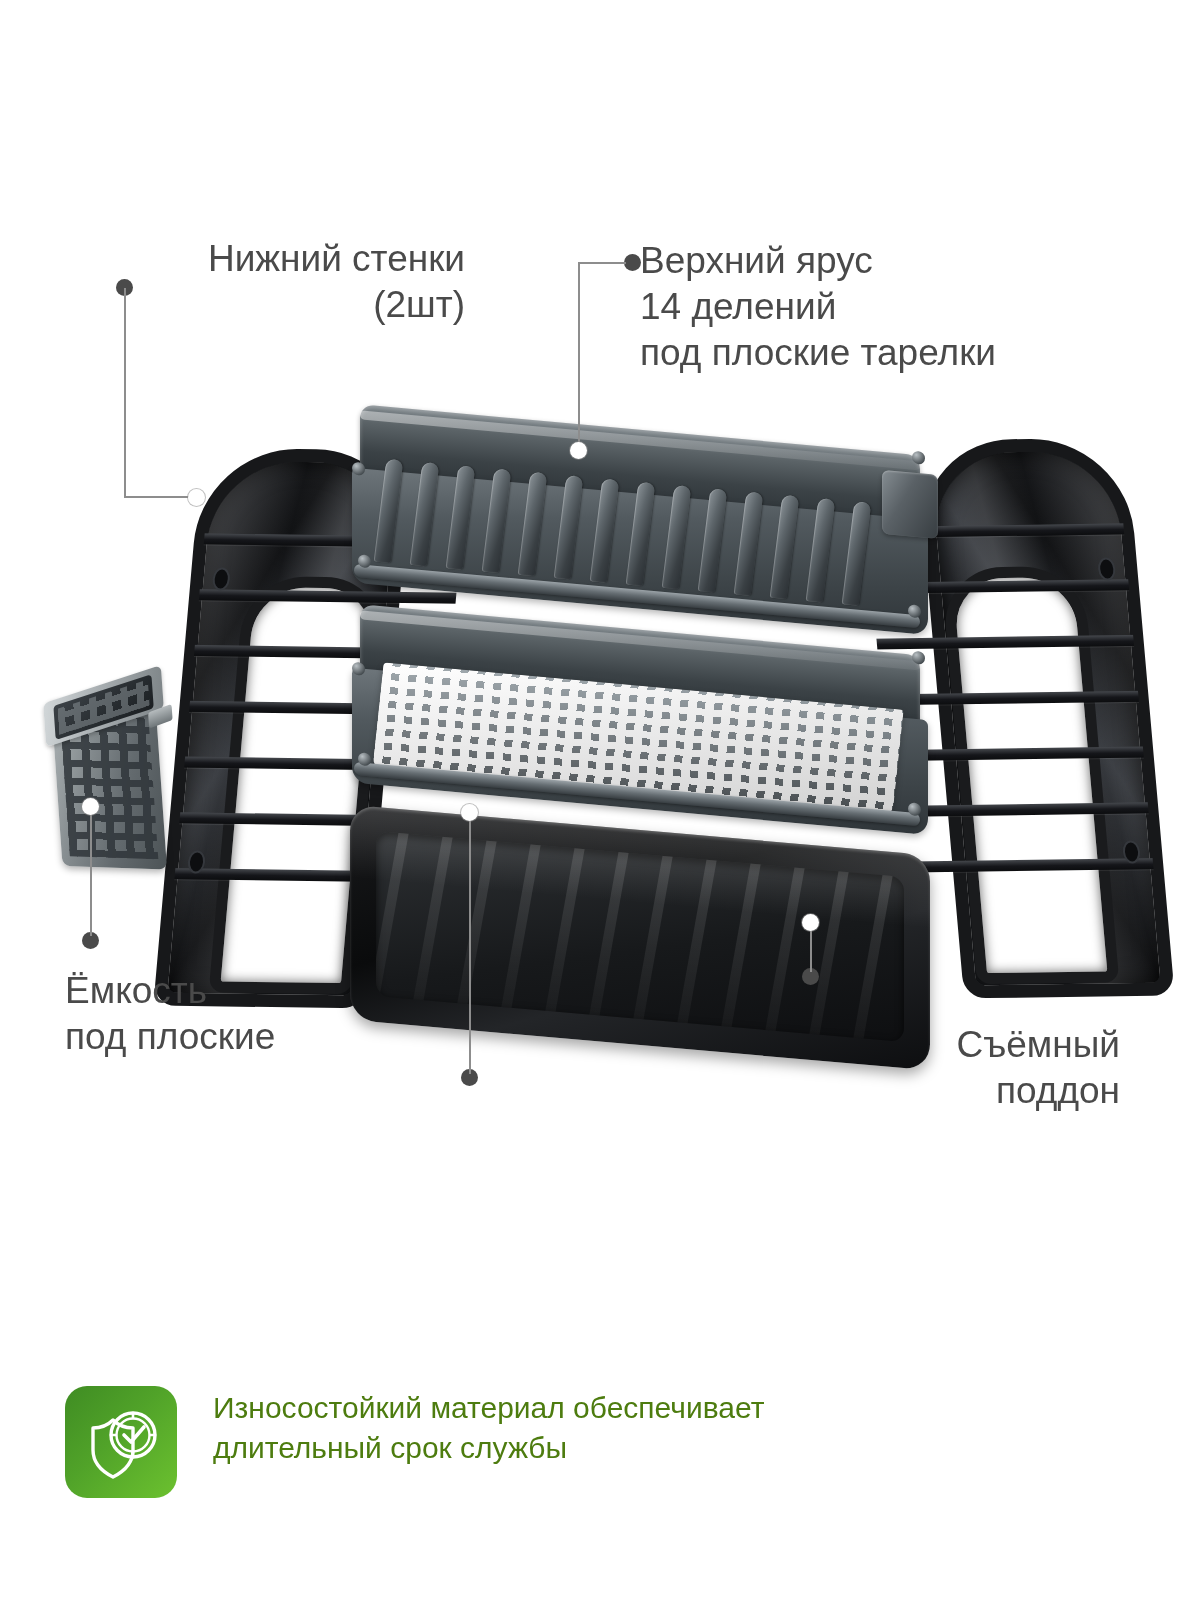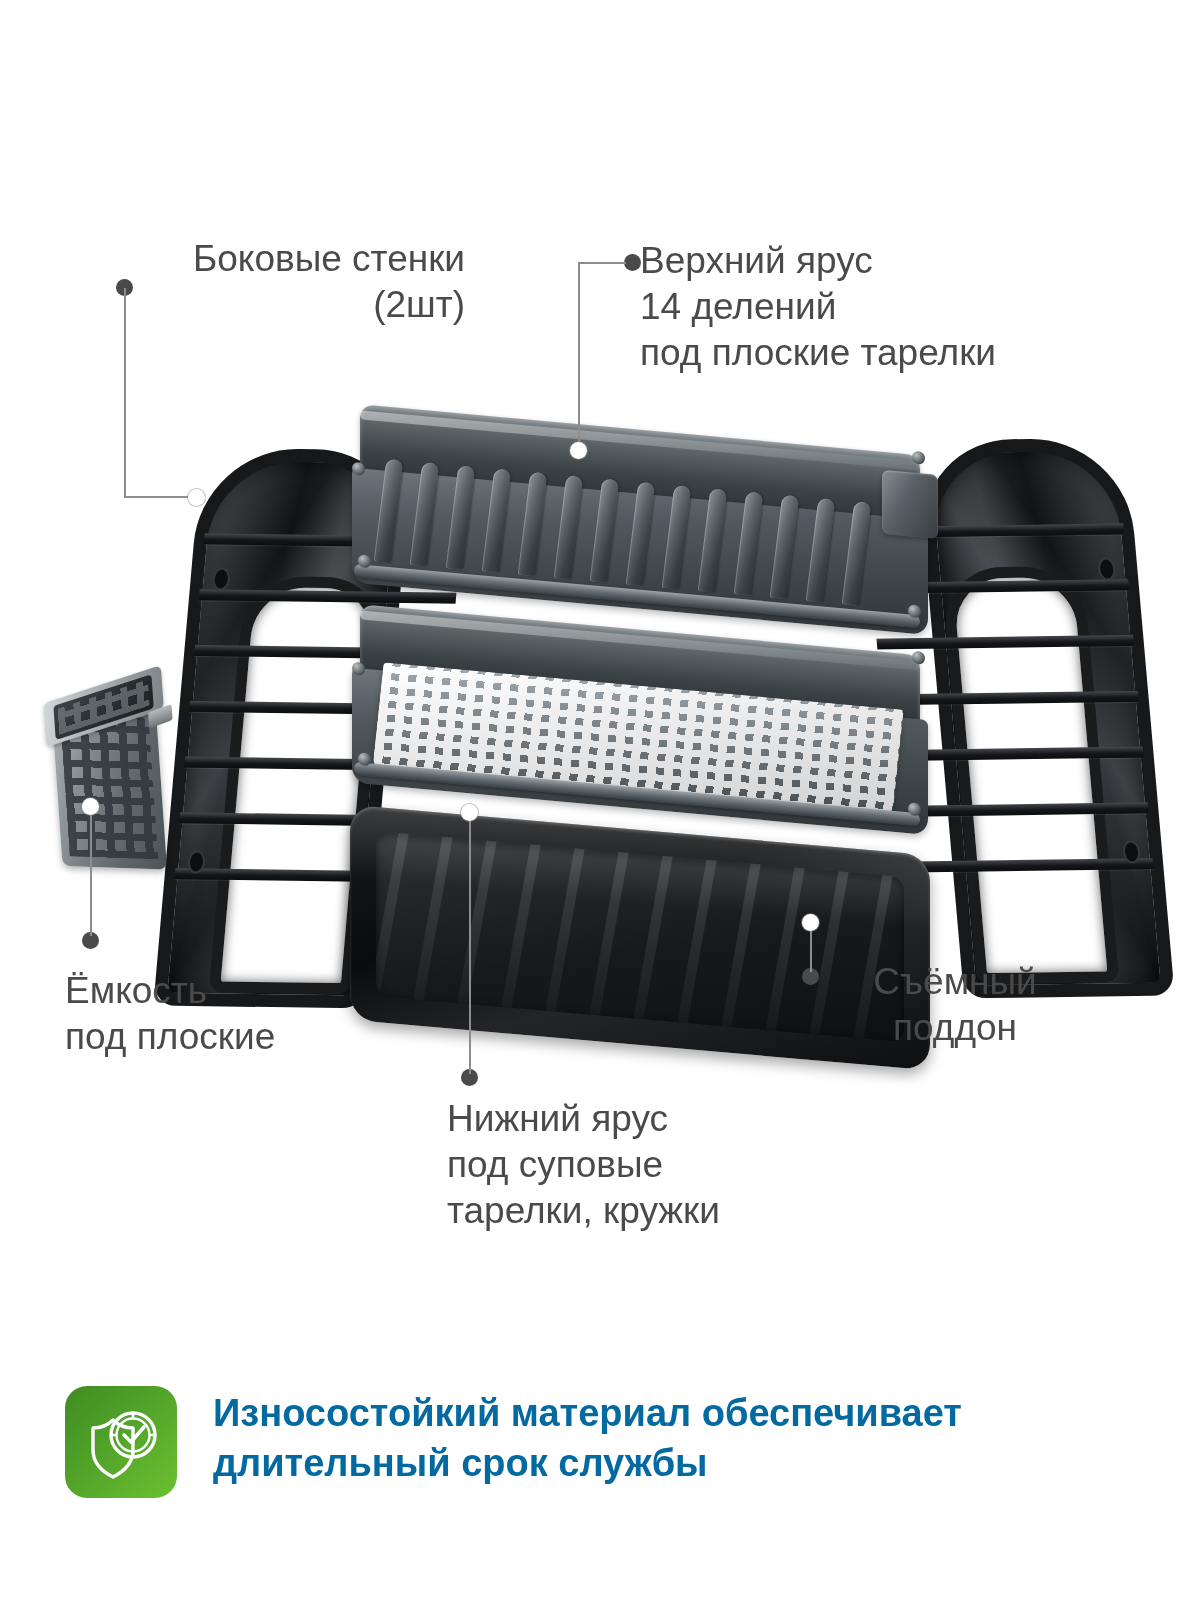--- a/index.html
+++ b/index.html
@@ -27,21 +27,21 @@
     position:absolute;
     color:#4a4a4a;
     font-size:37px;
     line-height:1.24;
     white-space:pre-line;
   }
   #co-sides{left:60px;top:236px;width:405px;text-align:right;}
   #co-top{left:640px;top:238px;width:500px;text-align:left;}
   #co-basket{left:65px;top:968px;width:330px;text-align:left;}
   #co-bottom{left:447px;top:1096px;width:400px;text-align:left;}
-  #co-tray{left:790px;top:959px;width:330px;text-align:center;}
+  #co-tray{left:790px;top:1022px;width:330px;text-align:right;}
 
   
   .leader{position:absolute;}
   .lline{position:absolute;background:#8d8d8d;}
   .lline.v{width:2px;}
   .lline.h{height:2px;}
   .dot-dark{position:absolute;width:17px;height:17px;border-radius:50%;background:#4a4a4a;}
   .dot-light{position:absolute;width:17px;height:17px;border-radius:50%;background:#ffffff;
              box-shadow:0 0 0 1px rgba(140,140,140,.55);}
 
@@ -224,21 +224,21 @@
   
   .banner{position:absolute;left:65px;top:1382px;width:1080px;height:130px;}
   .badge{
     position:absolute;left:0;top:4px;width:112px;height:112px;
     border-radius:22px;
     background:linear-gradient(135deg,#3f8c23 0%,#51a329 45%,#6cc12f 100%);
   }
   .badge svg{position:absolute;left:50%;top:50%;transform:translate(-50%,-50%);}
   .banner-text{
     position:absolute;left:148px;top:6px;width:930px;
-    color:#0369a1;font-size:38px;line-height:1.32;white-space:pre-line;font-weight:bold;
+    color:#4d7c0f;font-size:30px;line-height:1.32;white-space:pre-line;
   }
 </style>
 </head>
 <body>
 
 <div class="page">
 
 
   <div class="stage">
 
@@ -368,30 +368,27 @@
     <div class="lline v" style="left:469px;top:812px;height:262px"></div>
     <div class="dot-light" style="left:461px;top:804px"></div>
   </div>
 
   <div class="leader">
     <div class="dot-dark" style="left:802px;top:968px"></div>
     <div class="lline v" style="left:810px;top:922px;height:50px"></div>
     <div class="dot-light" style="left:802px;top:914px"></div>
   </div>
 
-  <div class="callout" id="co-sides">Боковые стенки
+  <div class="callout" id="co-sides">Нижний стенки
 (2шт)</div>
   <div class="callout" id="co-top">Верхний ярус
 14 делений
 под плоские тарелки</div>
   <div class="callout" id="co-basket">Ёмкость
 под плоские</div>
-  <div class="callout" id="co-bottom">Нижний ярус
-под суповые
-тарелки, кружки</div>
   <div class="callout" id="co-tray">Съёмный
 поддон</div>
 
   <div class="banner">
     <div class="badge">
       <svg width="84" height="84" viewBox="0 0 84 84" aria-hidden="true">
         <path d="M34 20 C28 26 20 28 14 28 L14 50 C14 64 24 72 34 77 C44 72 54 64 54 50 L54 28 C48 28 40 26 34 20 Z" fill="none" stroke="#ffffff" stroke-width="3.4" stroke-linejoin="round"></path>
         <circle cx="54" cy="35" r="22" fill="none" stroke="#ffffff" stroke-width="3.4"></circle>
         <circle cx="54" cy="35" r="16.5" fill="none" stroke="#ffffff" stroke-width="2.4"></circle>
         <path d="M45 35 L52 42 L65 27" fill="none" stroke="#ffffff" stroke-width="3.6" stroke-linecap="round" stroke-linejoin="round"></path>

